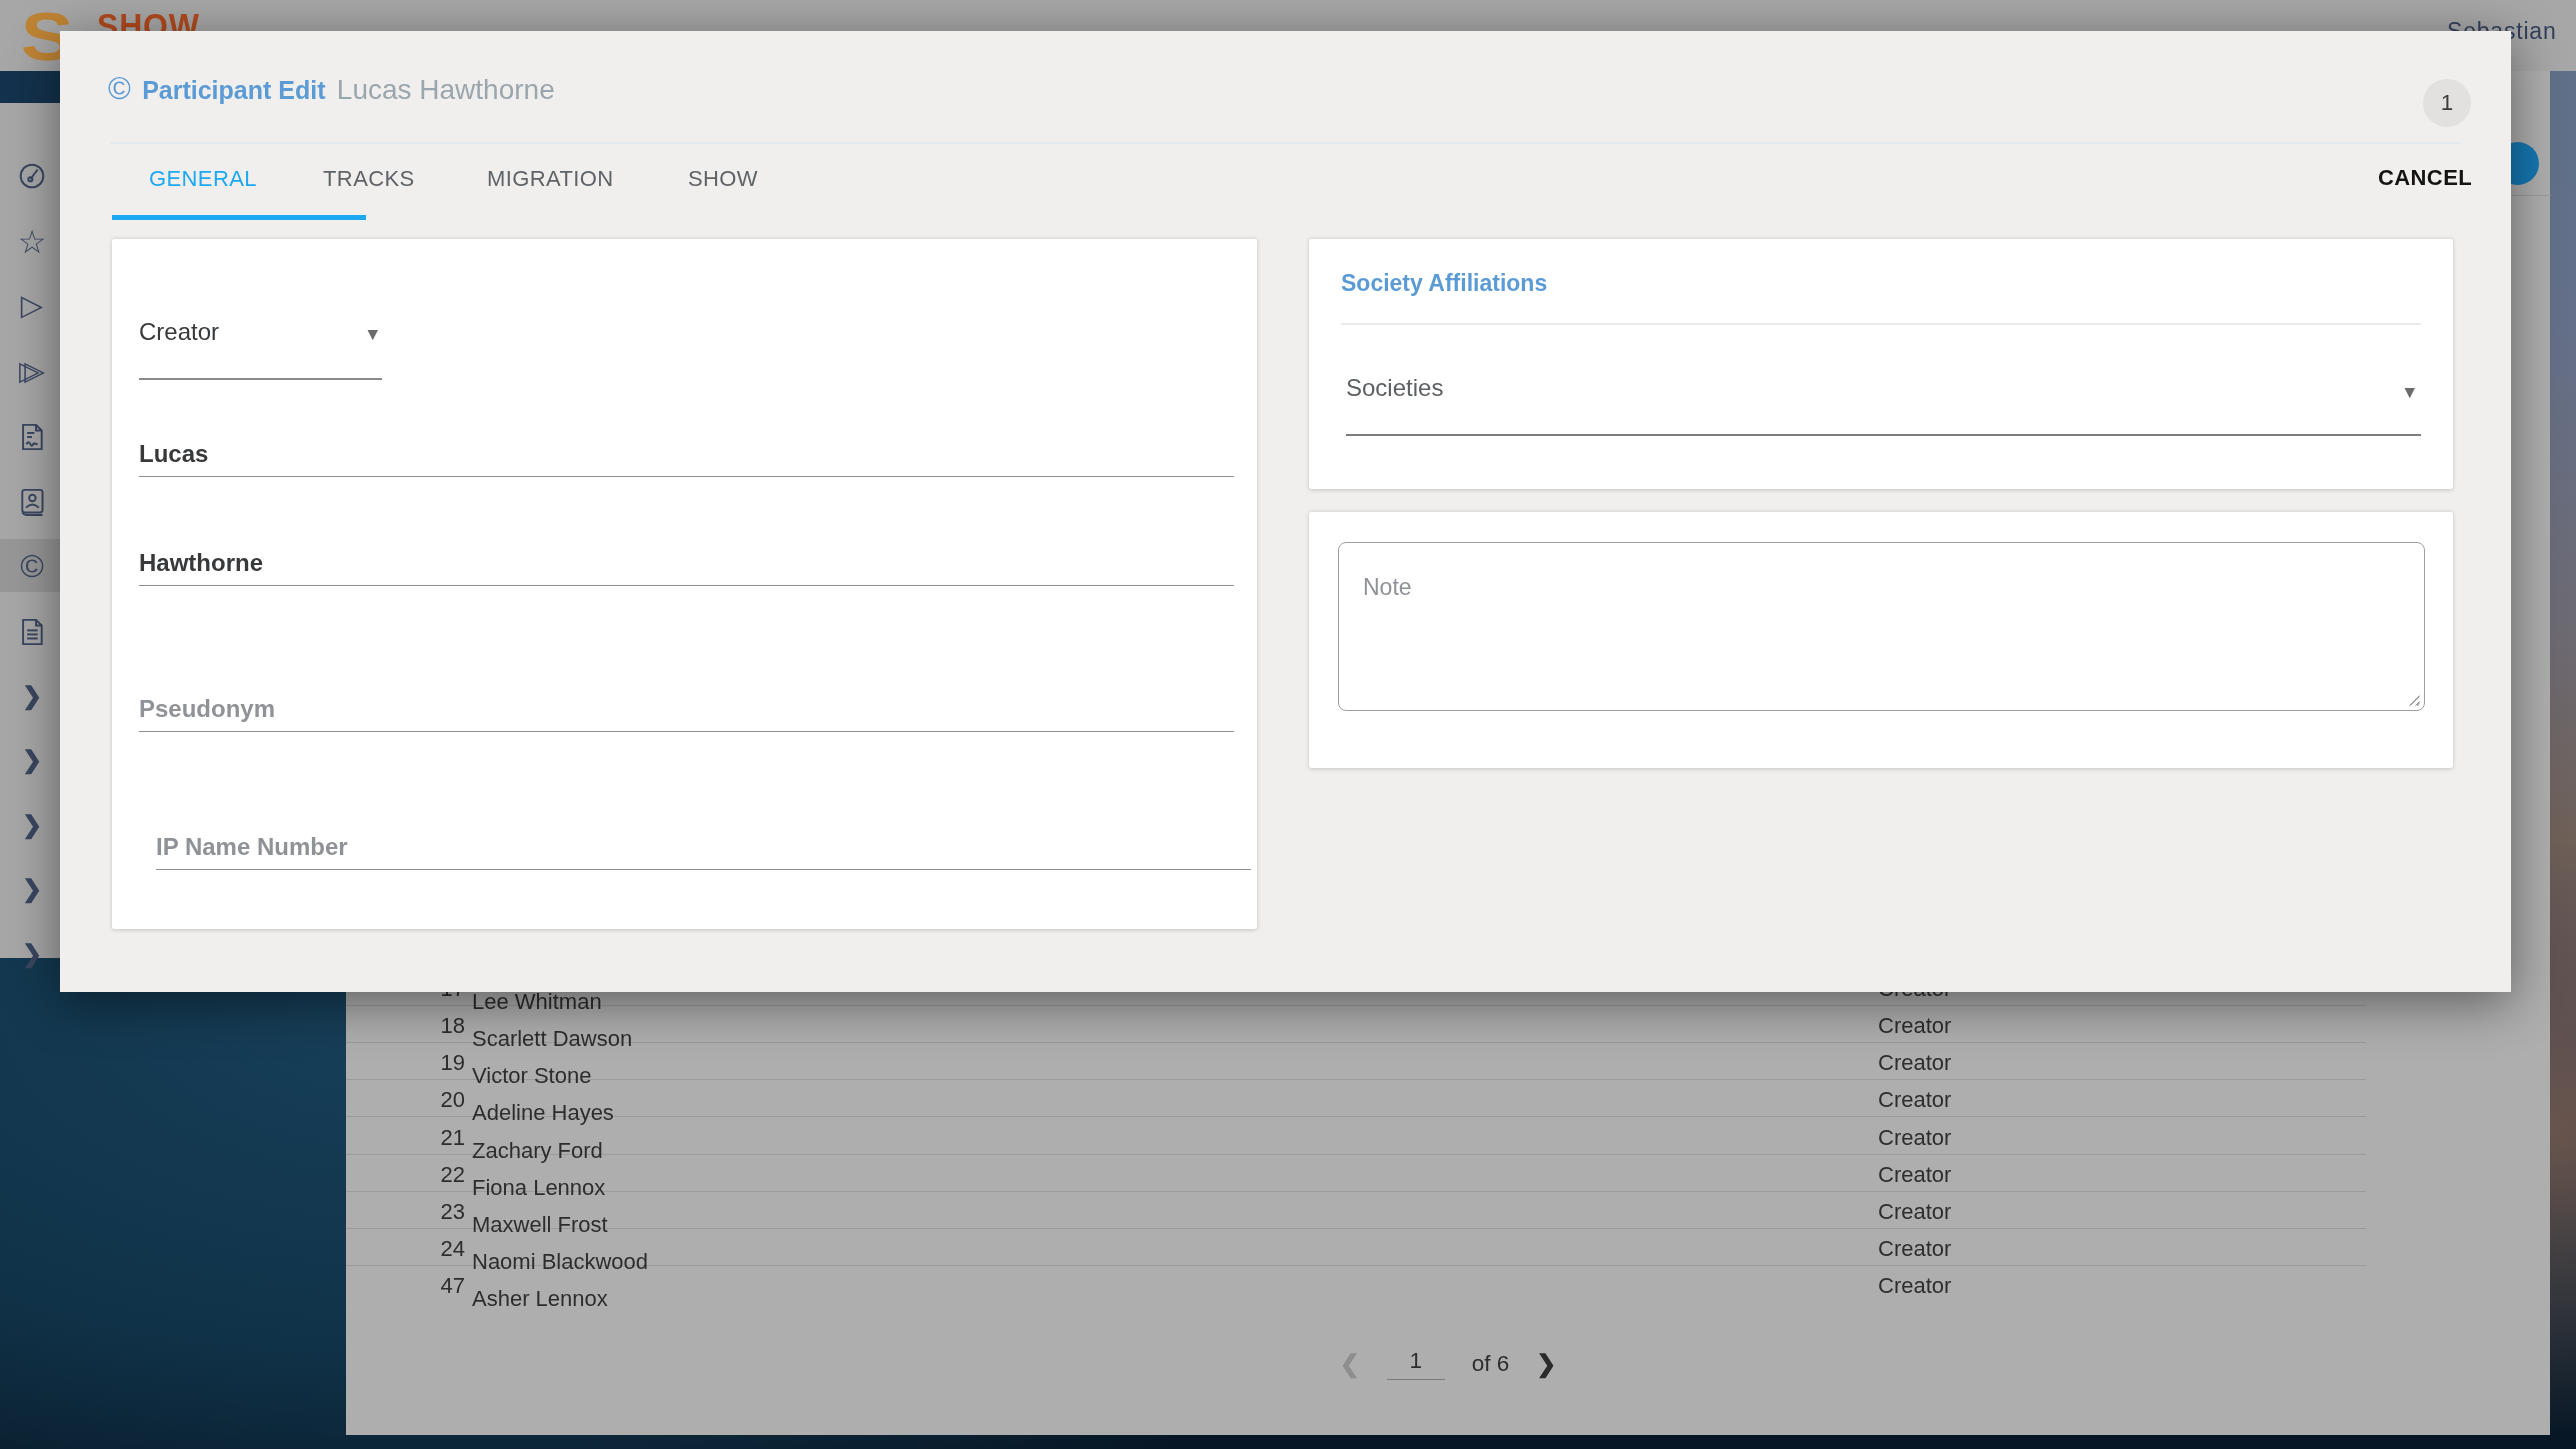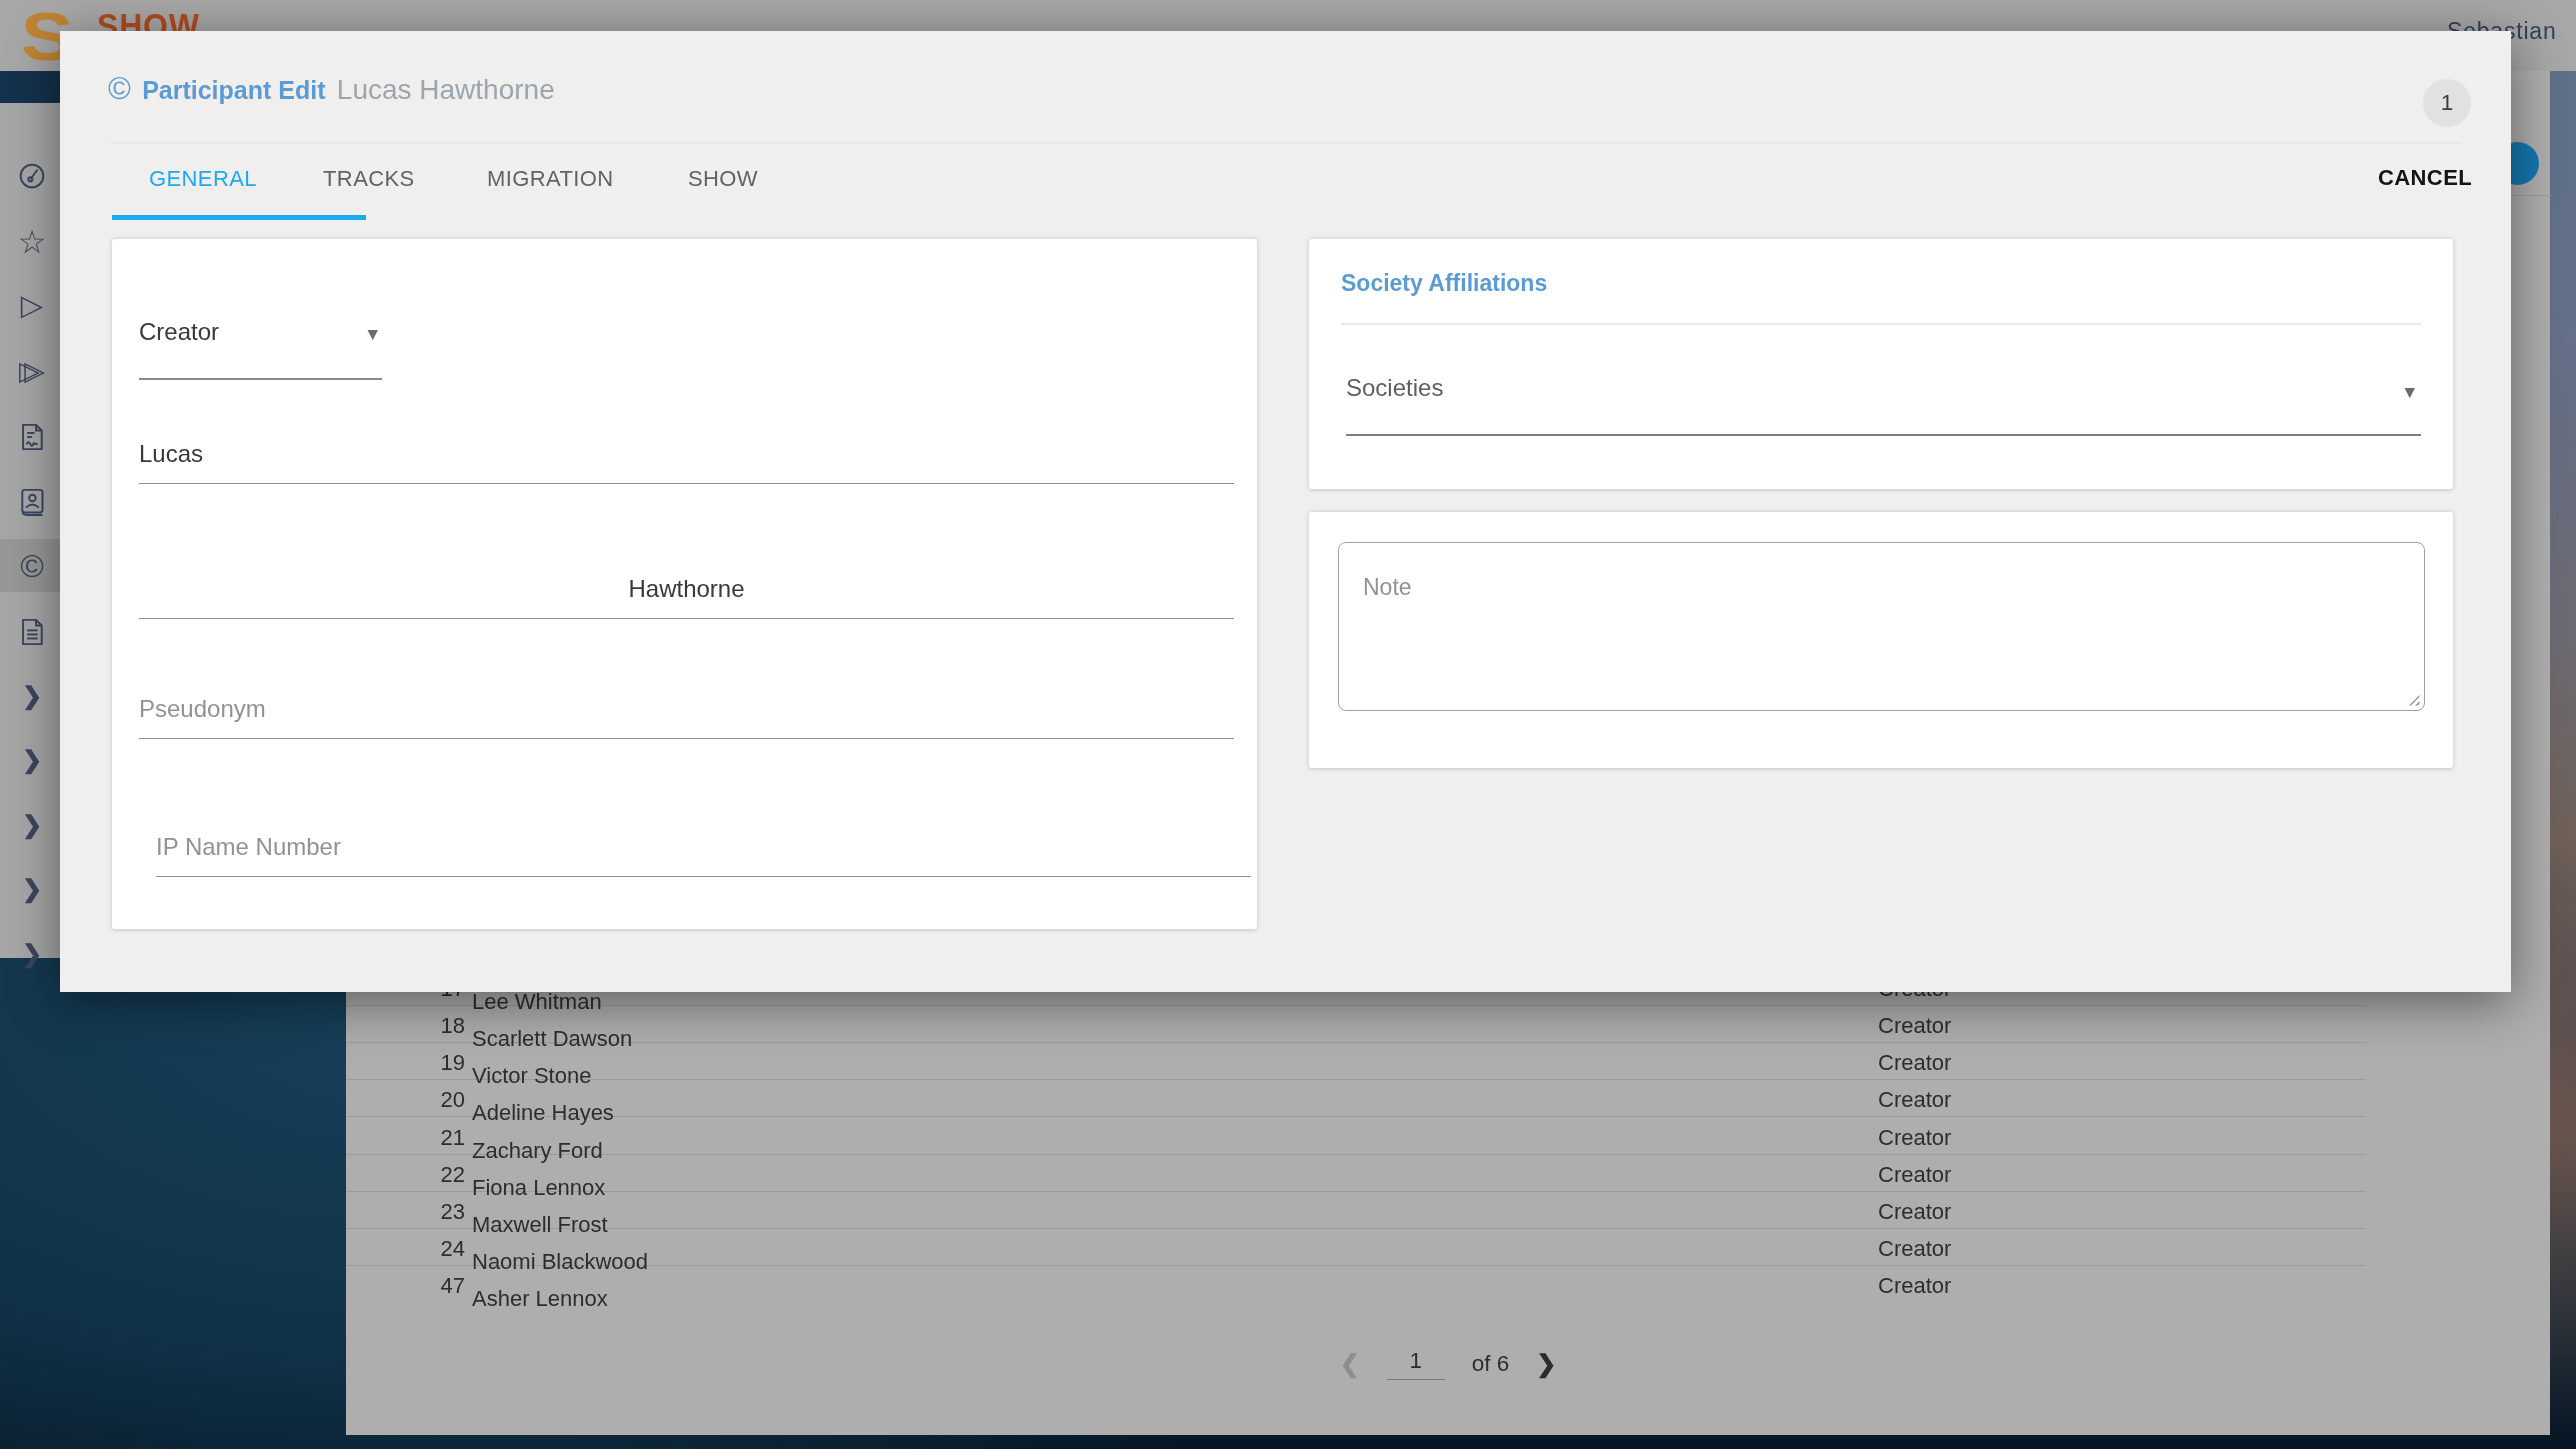--- a/index.html
+++ b/index.html
@@ -76,21 +76,21 @@
   #card-form { left:52px; top:208px; width:1145px; height:690px; }
   #card-society { left:1249px; top:208px; width:1144px; height:250px; }
   #card-note { left:1249px; top:481px; width:1144px; height:256px; }
 
   .select-box { position:absolute; cursor:pointer; }
   .select-value { font-size:24px; color:#37393b; }
   .select-arrow { position:absolute; font-size:17.7px; color:#6b6b6b; }
   .u-short { position:absolute; height:1.6px; background:#8a8a8a; }
   .field-input { position:absolute; border:none; outline:none; background:transparent;
     font-size:24px; color:#37393b; font-family:inherit; border-bottom:1.2px solid #8f8f8f;
-    padding-bottom:15px; }
+    padding-bottom:8px;font-weight:bold; }
   .field-input::placeholder { color:#8f9296; opacity:1; }
 
   #soc-heading { position:absolute; left:32px; top:31px; font-size:23px; font-weight:700; color:#5b9bd5; }
   #soc-divider { position:absolute; left:32px; top:84px; width:1080px; height:1.6px; background:#e9e9e9; }
 
   #note-area { position:absolute; left:29px; top:30px; width:1087px; height:169px;
     border:1.6px solid #9da0a3; border-radius:8px; background:#fff; resize:none; outline:none;
     font-size:23px; color:#37393b; font-family:inherit; padding:31px 24px; }
   #note-area::placeholder { color:#8f9296; opacity:1; }
   #note-handle { position:absolute; left:1096px; top:179px; width:14.5px; height:14.5px;
@@ -326,21 +326,21 @@
   <div id="tab-underline"></div>
   <button id="cancel-btn">CANCEL</button>
 
   <div id="card-form" class="card">
     <div class="select-box" style="left:27px; top:79px; width:243px;">
       <span class="select-value">Creator</span>
       <span class="select-arrow" style="left:225px; top:6.4px;">▼</span>
       <div class="u-short" style="left:0; top:60px; width:243px;"></div>
     </div>
     <input class="field-input" style="left: 27px; top: 201px; width: 1095px;" value="Lucas">
-    <input class="field-input" style="left: 27px; top: 336px; width: 1095px; text-align: center;" value="Hawthorne">
+    <input class="field-input" style="left: 27px; top: 310px; width: 1095px;" value="Hawthorne">
     <input class="field-input" style="left: 27px; top: 456px; width: 1095px;" placeholder="Pseudonym">
     <input class="field-input" style="left: 44px; top: 583px; width: 1095px; margin-top: 11px;" placeholder="IP Name Number">
   </div>
 
   <div id="card-society" class="card">
     <div id="soc-heading">Society Affiliations</div>
     <div id="soc-divider"></div>
     <div class="select-box" style="left:37px; top:135px; width:1075px;">
       <span class="select-value" style="color:#5c6063;">Societies</span>
       <span class="select-arrow" style="left:1055px; top:8px;">▼</span>

